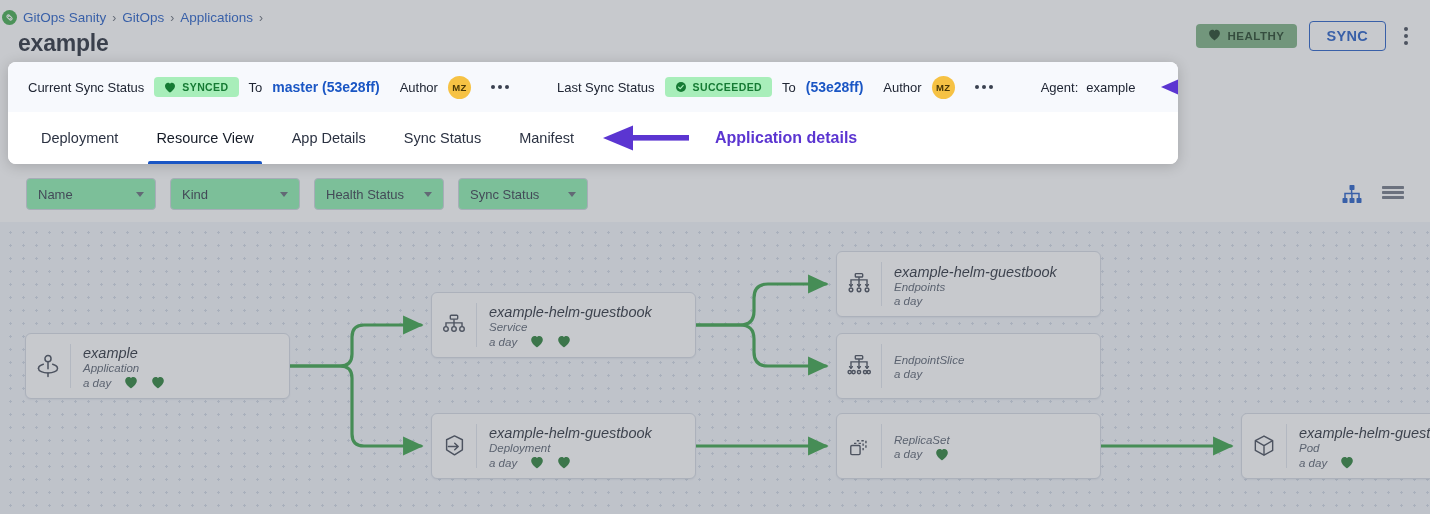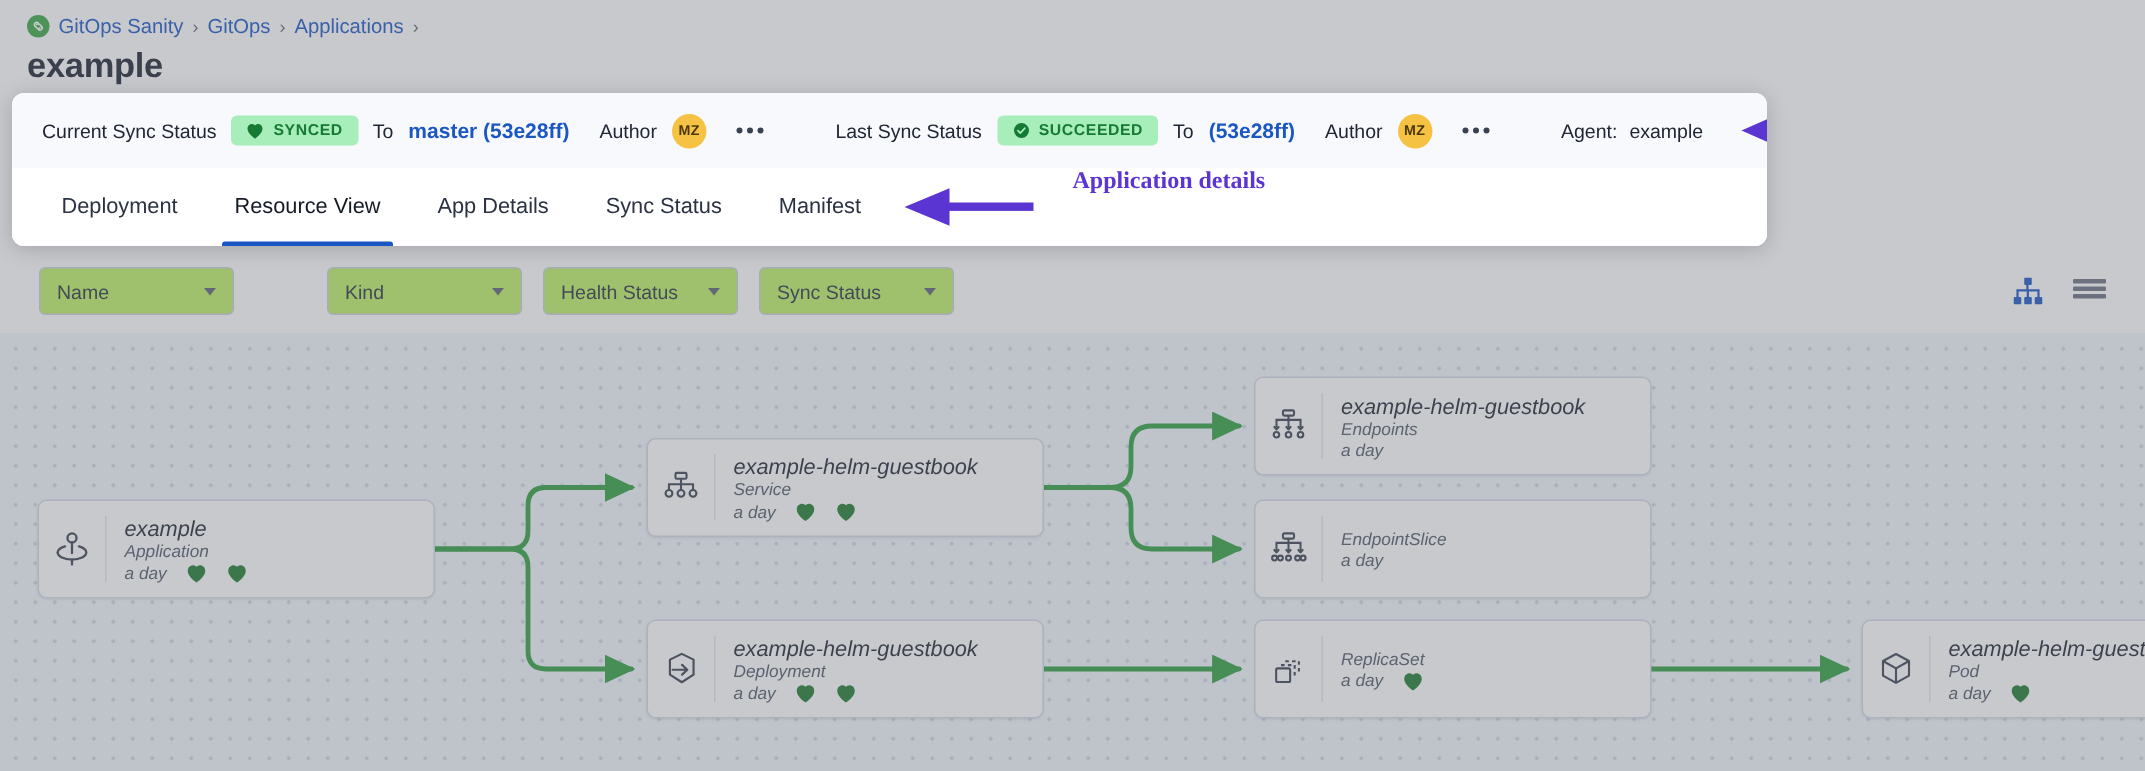--- a/index.html
+++ b/index.html
@@ -24,21 +24,21 @@
     pointer-events: none;
   }
 
   
   .header {
     position: absolute; left: 0; top: 0; width: 1430px; height: 62px;
     background: #ffffff;
     z-index: 5;
   }
   .breadcrumb {
-    position: absolute; left: 18px; top: 10px;
+    position: absolute; left: 2px; top: 10px;
     display: flex; align-items: center; gap: 6px;
     font-size: 13.5px;
   }
   .bc-logo {
     width: 15px; height: 15px; border-radius: 50%;
     background: #39a745;
     display: inline-flex; align-items: center; justify-content: center;
     flex: none;
   }
   .bc-logo svg { display: block; }
@@ -147,26 +147,26 @@
   .filter-bar {
     position: absolute; left: 0; top: 166px; width: 1430px; height: 56px;
     background: #ffffff;
     z-index: 4;
     display: flex; align-items: center;
     padding: 0 26px;
   }
   .select {
     display: flex; align-items: center; justify-content: space-between;
     height: 32px; border: 1px solid #ccd2dd; border-radius: 4px;
-    background: #bef264; margin-right: 14px;
+    background: #86efac; margin-right: 14px;
     padding: 0 11px; font-size: 13px; color: #2b3242; cursor: pointer;
   }
   .select span.lbl { white-space: nowrap; }
   .sel-name { width: 130px; }
-  .sel-kind { width: 130px; margin-left: 48px; }
+  .sel-kind { width: 130px; }
   .sel-health { width: 130px; }
   .sel-sync { width: 130px; }
   .chev {
     width: 0; height: 0; margin-left: 10px;
     border-left: 4.5px solid transparent;
     border-right: 4.5px solid transparent;
     border-top: 5px solid #5d6472;
   }
   .view-toggles {
     margin-left: auto; display: flex; align-items: center; gap: 20px;
@@ -241,20 +241,36 @@
       <span class="bc-link">GitOps Sanity</span>
       <span class="bc-sep">›</span>
       <span class="bc-link">GitOps</span>
       <span class="bc-sep">›</span>
       <span class="bc-link">Applications</span>
       <span class="bc-sep">›</span>
     </div>
 
     <div class="page-title">example</div>
 
+    <div class="hdr-right">
+      <div class="badge-healthy">
+        <span class="heart">
+          <svg width="13" height="12" viewBox="0 0 24 22" fill="currentColor">
+              <path d="M12 21S2 14.5 2 7.8C2 4 4.9 1.4 8 1.4c2 0 3.3 1 4 2 .7-1 2-2 4-2 3.1 0 6 2.6 6 6.4C22 14.5 12 21 12 21z"></path>
+            </svg>
+        </span>
+        <span>HEALTHY</span>
+      </div>
+      <button class="btn-sync">SYNC</button>
+      <div class="kebab">
+          <i></i>
+          <i></i>
+          <i></i>
+        </div>
+    </div>
   </div>
 
   <div class="filter-bar">
     <div class="select sel-name">
       <span class="lbl">Name</span>
       <span class="chev"></span>
     </div>
     <div class="select sel-kind">
       <span class="lbl">Kind</span>
       <span class="chev"></span>
@@ -565,21 +581,21 @@
       <div class="tab">
           <span>App Details</span>
         </div>
       <div class="tab">
           <span>Sync Status</span>
         </div>
       <div class="tab">
           <span>Manifest</span>
         </div>
 
-      <div style="display:flex;margin-left:8px;font-family:Liberation Serif, serif;">
+      <div style="display:flex;align-items:center;margin-left:8px;">
         <span class="arrow-left">
           <svg width="90" height="28" viewBox="0 0 90 28">
             <path d="M2,14 L32,1.5 L32,26.5 Z" fill="#5b35d1"></path>
             <rect x="30" y="11" width="58" height="5.6" fill="#5b35d1"></rect>
           </svg>
         </span>
         <span class="annot-label" style="margin-left:24px;">Application details</span>
       </div>
     </div>
   </div>

